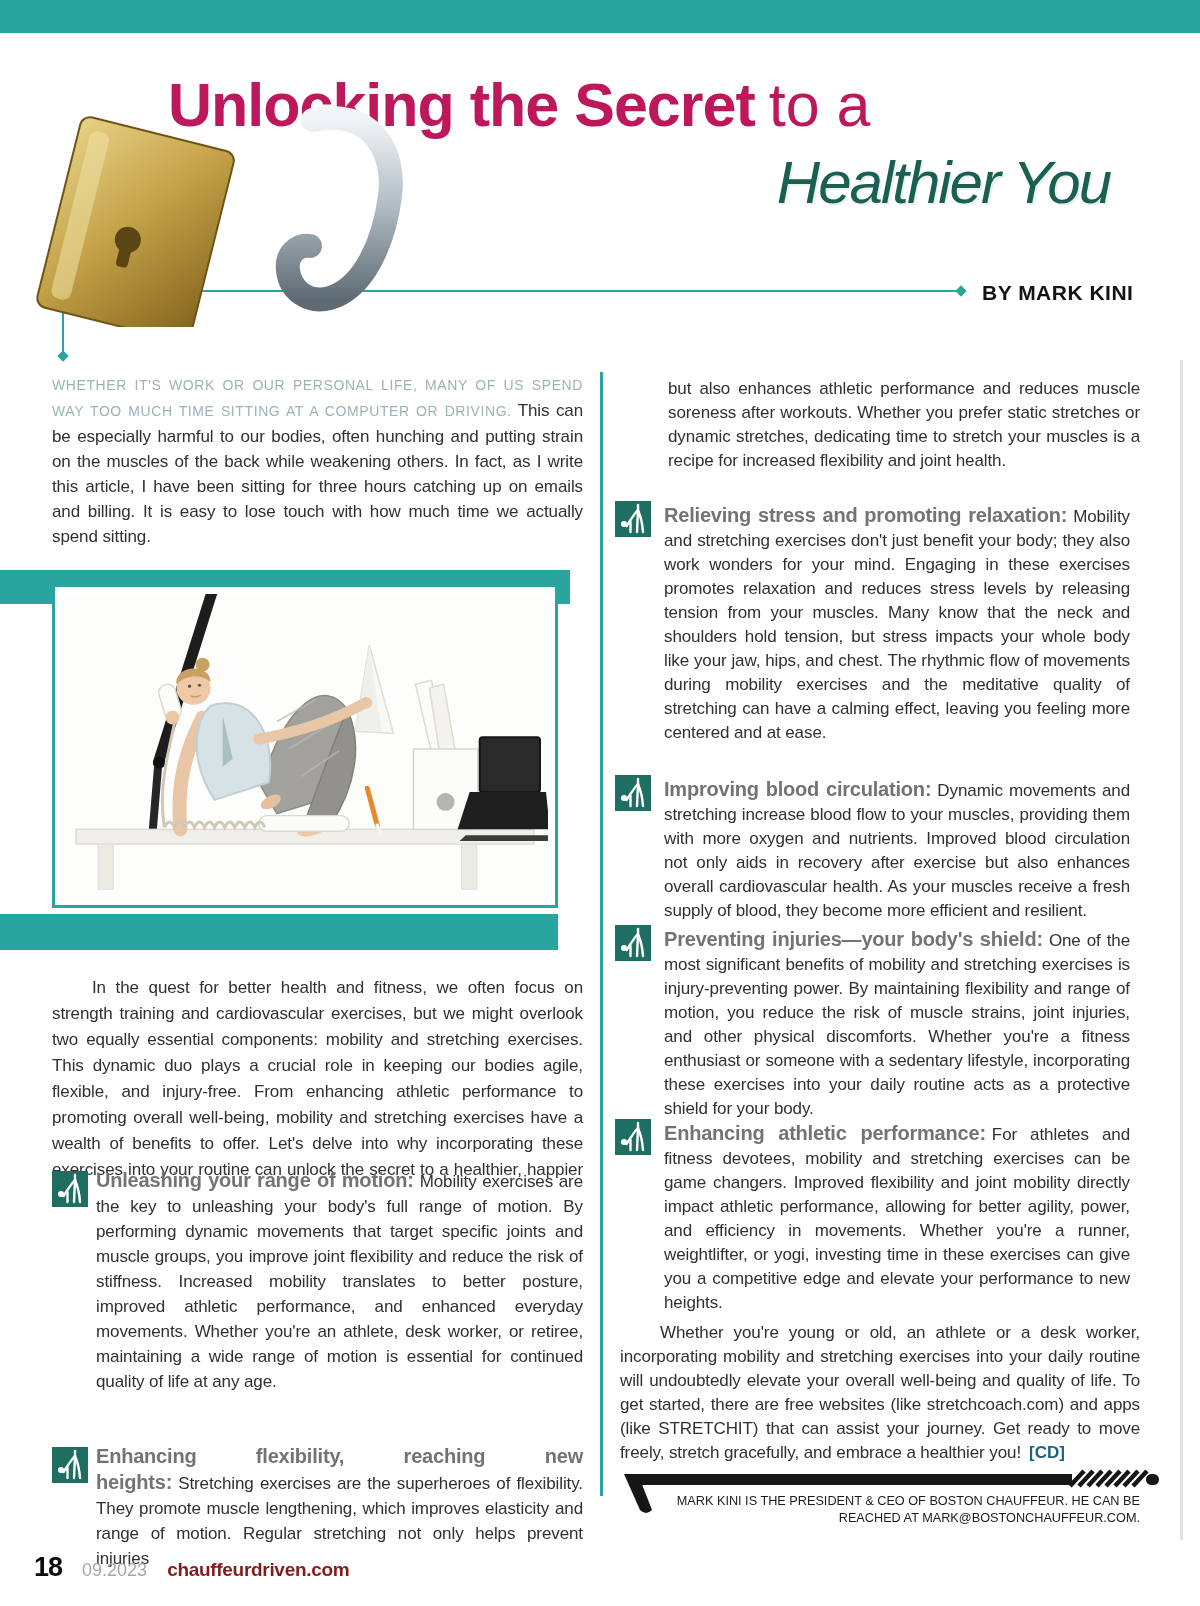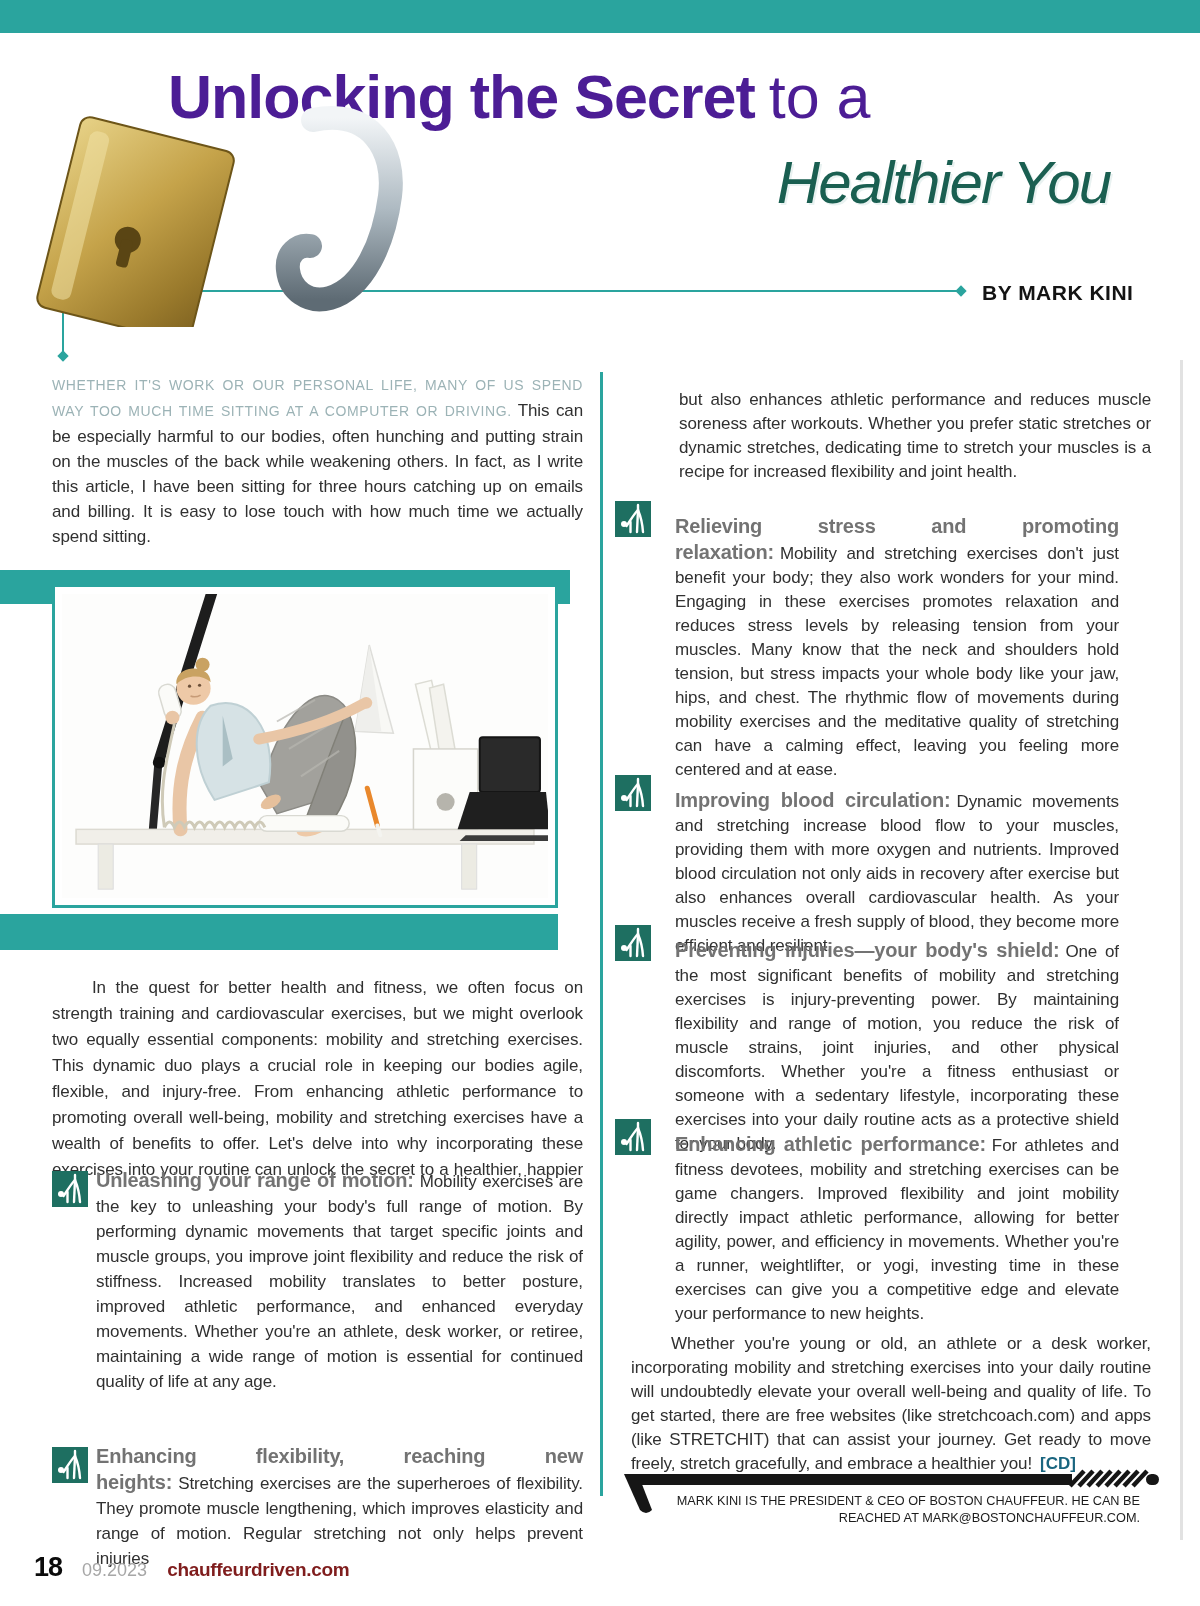--- a/index.html
+++ b/index.html
@@ -3,41 +3,41 @@
 <meta charset="utf-8">
 <style>
   html,body{margin:0;padding:0;background:#ffffff;}
   #page{position:relative;width:1200px;height:1606px;background:#fff;overflow:hidden;
         font-family:"Liberation Sans","DejaVu Sans",sans-serif;color:#303030;}
 
   
   .topbar{position:absolute;left:0;top:0;width:100%;height:33px;background:#2aa49e;}
 
   
-  .title-l1{position:absolute;left:168px;top:62px;font-size:61px;font-weight:bold;
-            color:#4c1d95;letter-spacing:-1px;white-space:nowrap;}
+  .title-l1{position:absolute;left:168px;top:70px;font-size:61px;font-weight:bold;
+            color:#be185d;letter-spacing:-1px;white-space:nowrap;}
   .title-l1 .light{font-weight:normal;margin-left:14px;letter-spacing:0;}
   .title-l2{position:absolute;left:430px;top:148px;width:680px;text-align:right;
             font-size:60px;font-style:italic;font-weight:normal;color:#1a5f51;
             letter-spacing:-2px;white-space:nowrap;text-shadow:2px 2px 0 #e9f2f1;}
   .rule-h{position:absolute;left:62px;top:290px;width:903px;height:2px;background:#2aa49e;}
   .rule-v{position:absolute;left:62px;top:290px;width:2px;height:64px;background:#2aa49e;}
   .diamond{position:absolute;width:8px;height:8px;background:#2aa49e;transform:rotate(45deg);}
   .byline{position:absolute;left:982px;top:281px;font-size:21px;font-weight:bold;
           color:#141414;letter-spacing:.5px;white-space:nowrap;}
 
   .padlock{position:absolute;left:18px;top:92px;width:440px;height:235px;}
 
   
   .col-divider{position:absolute;left:600px;top:372px;width:3px;height:1124px;background:#2aa49e;}
   .page-edge{position:absolute;left:1180px;top:360px;width:3px;height:1180px;background:#e2e2e2;}
 
   .just{text-align:justify;}
   .body{font-size:17px;line-height:25px;letter-spacing:-0.1px;color:#303030;margin:0;}
-  .body-r{font-size:17px;line-height:24px;letter-spacing:-0.1px;color:#303030;margin:16px;}
+  .body-r{font-size:17px;line-height:24px;letter-spacing:-0.1px;color:#303030;margin:5px;}
 
   .intro{position:absolute;left:52px;top:372px;width:531px;}
   .intro .lead{font-size:14px;line-height:26px;color:#9cb3b6;letter-spacing:.6px;margin-right:6px;margin-top:48px;}
   .para-quest{position:absolute;left:52px;top:975px;width:531px;text-indent:40px;line-height:26px;}
 
   .section{position:absolute;}
   .sec-left{left:52px;width:531px;}
   .sec-right{left:615px;width:520px;}
   .sec-body{padding-left:44px;}
   .sec-icon{position:absolute;left:0;top:3px;width:36px;height:36px;}

